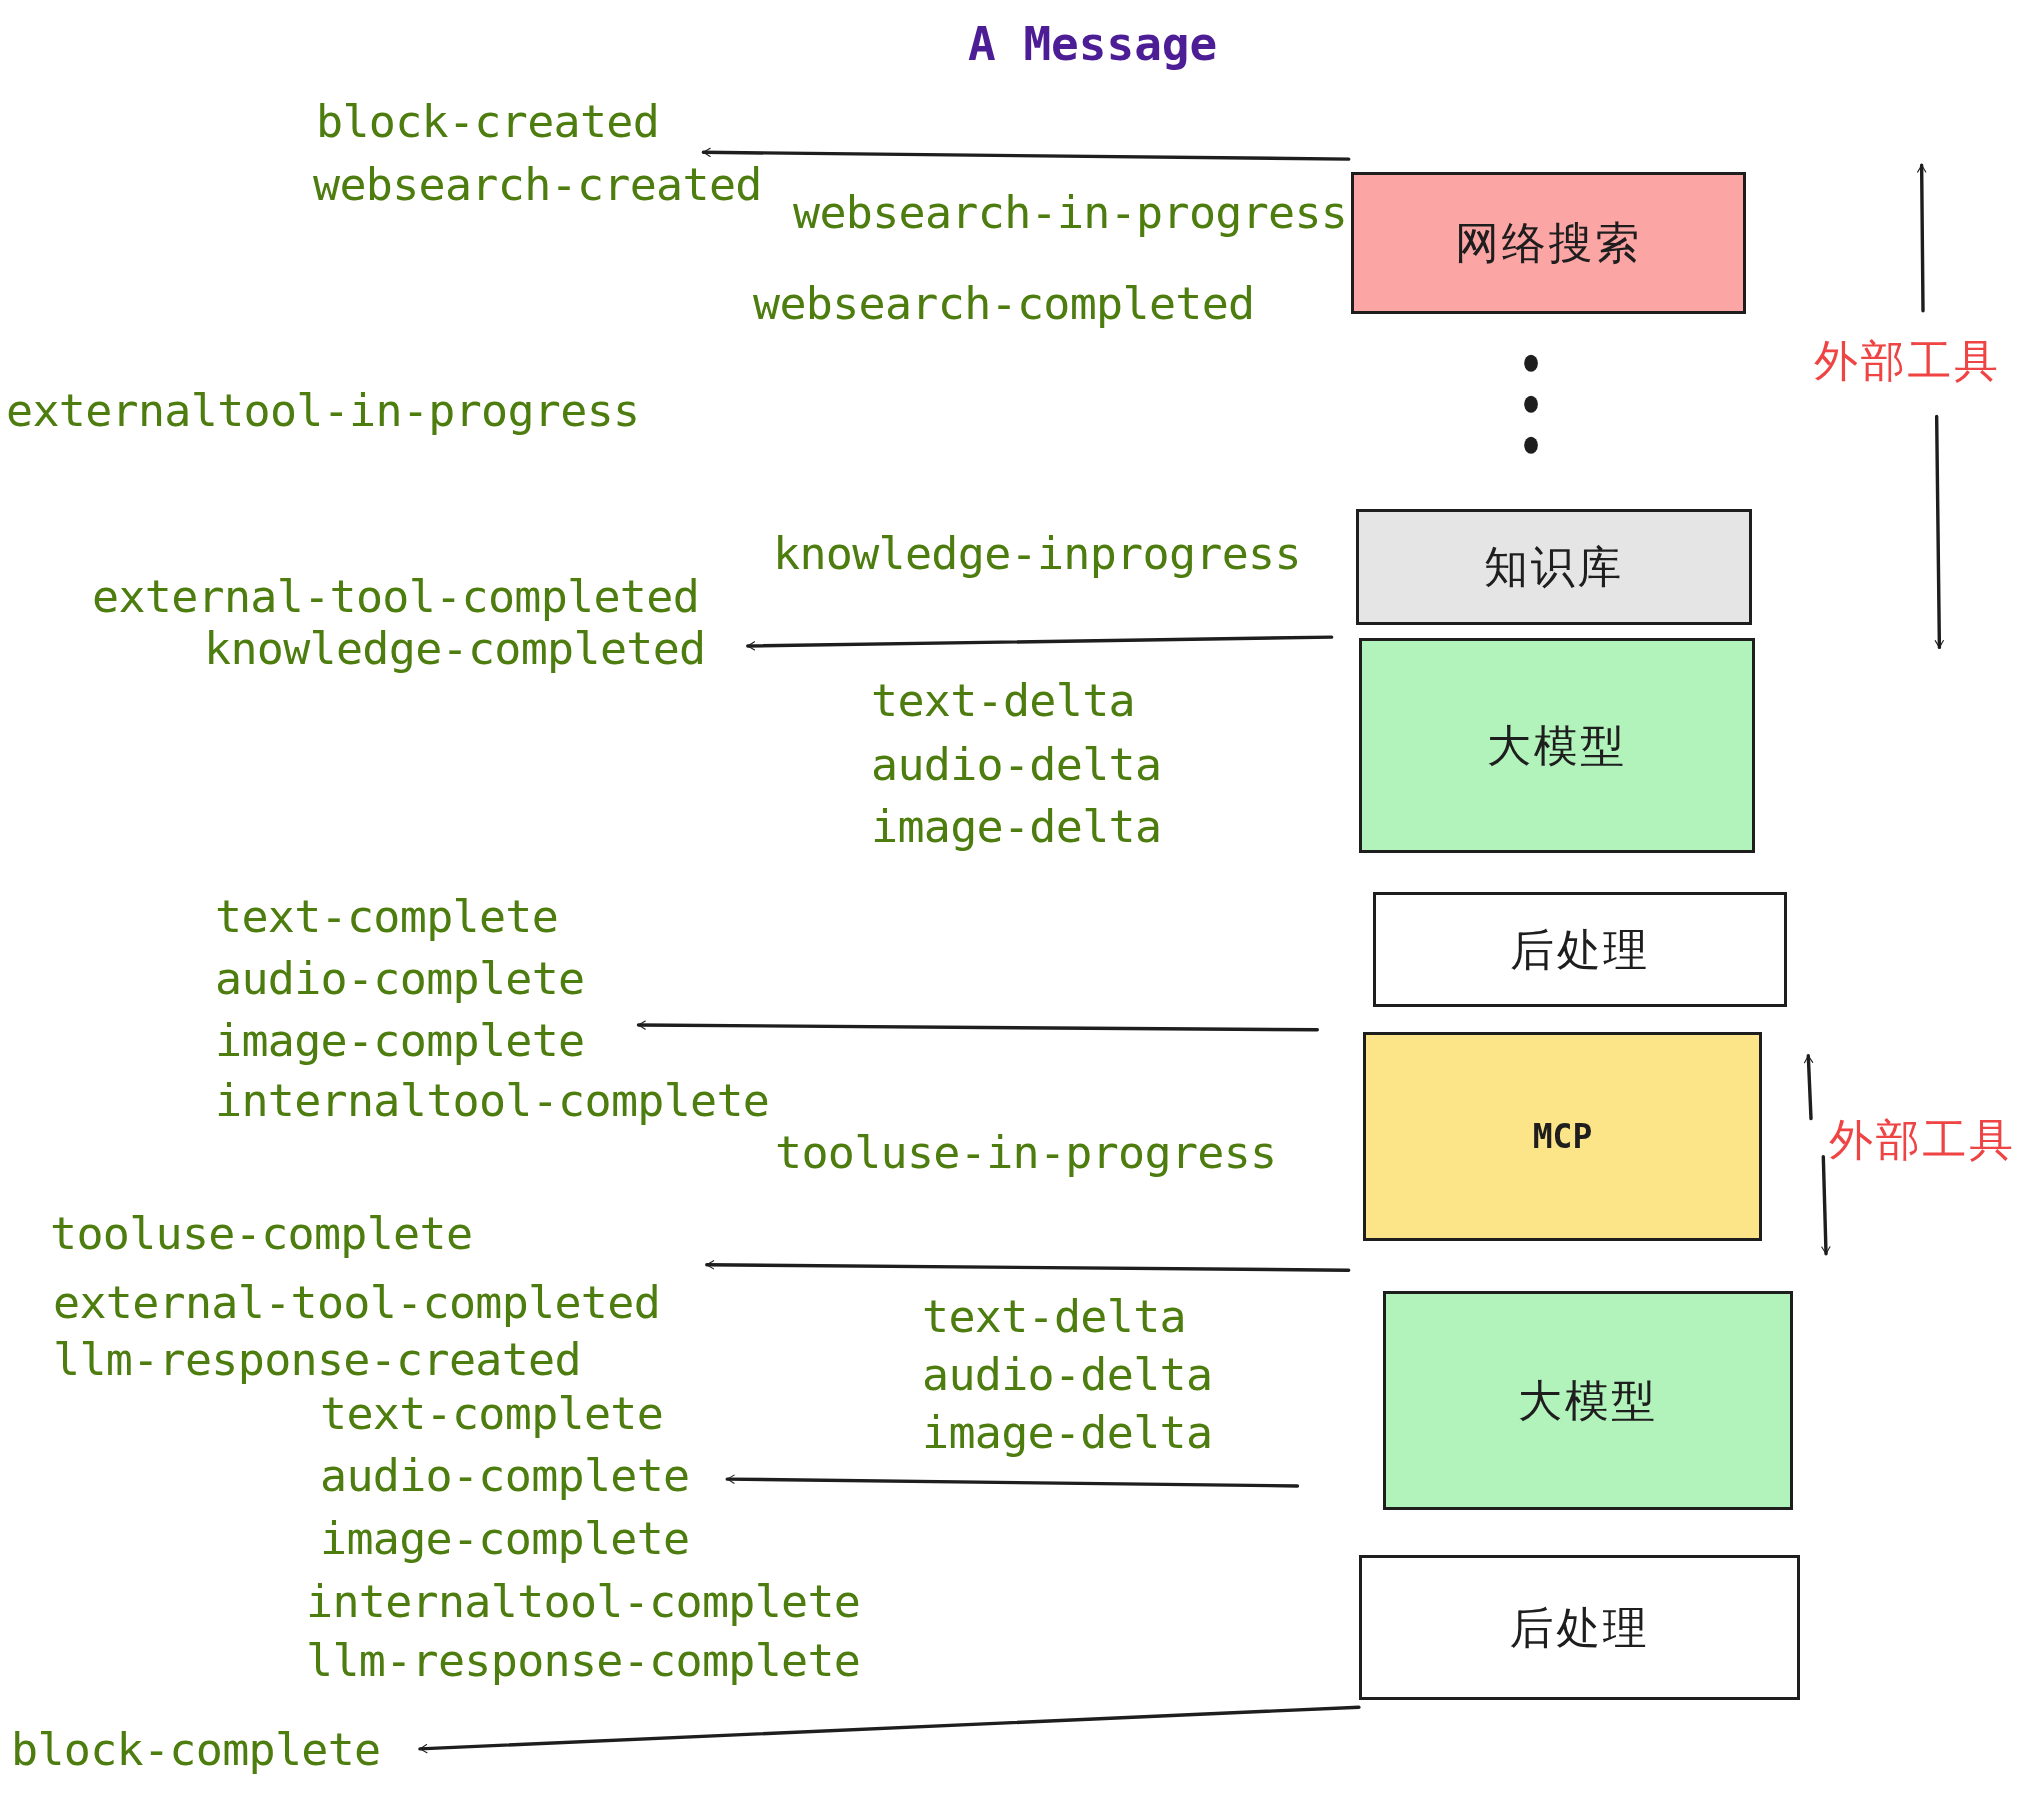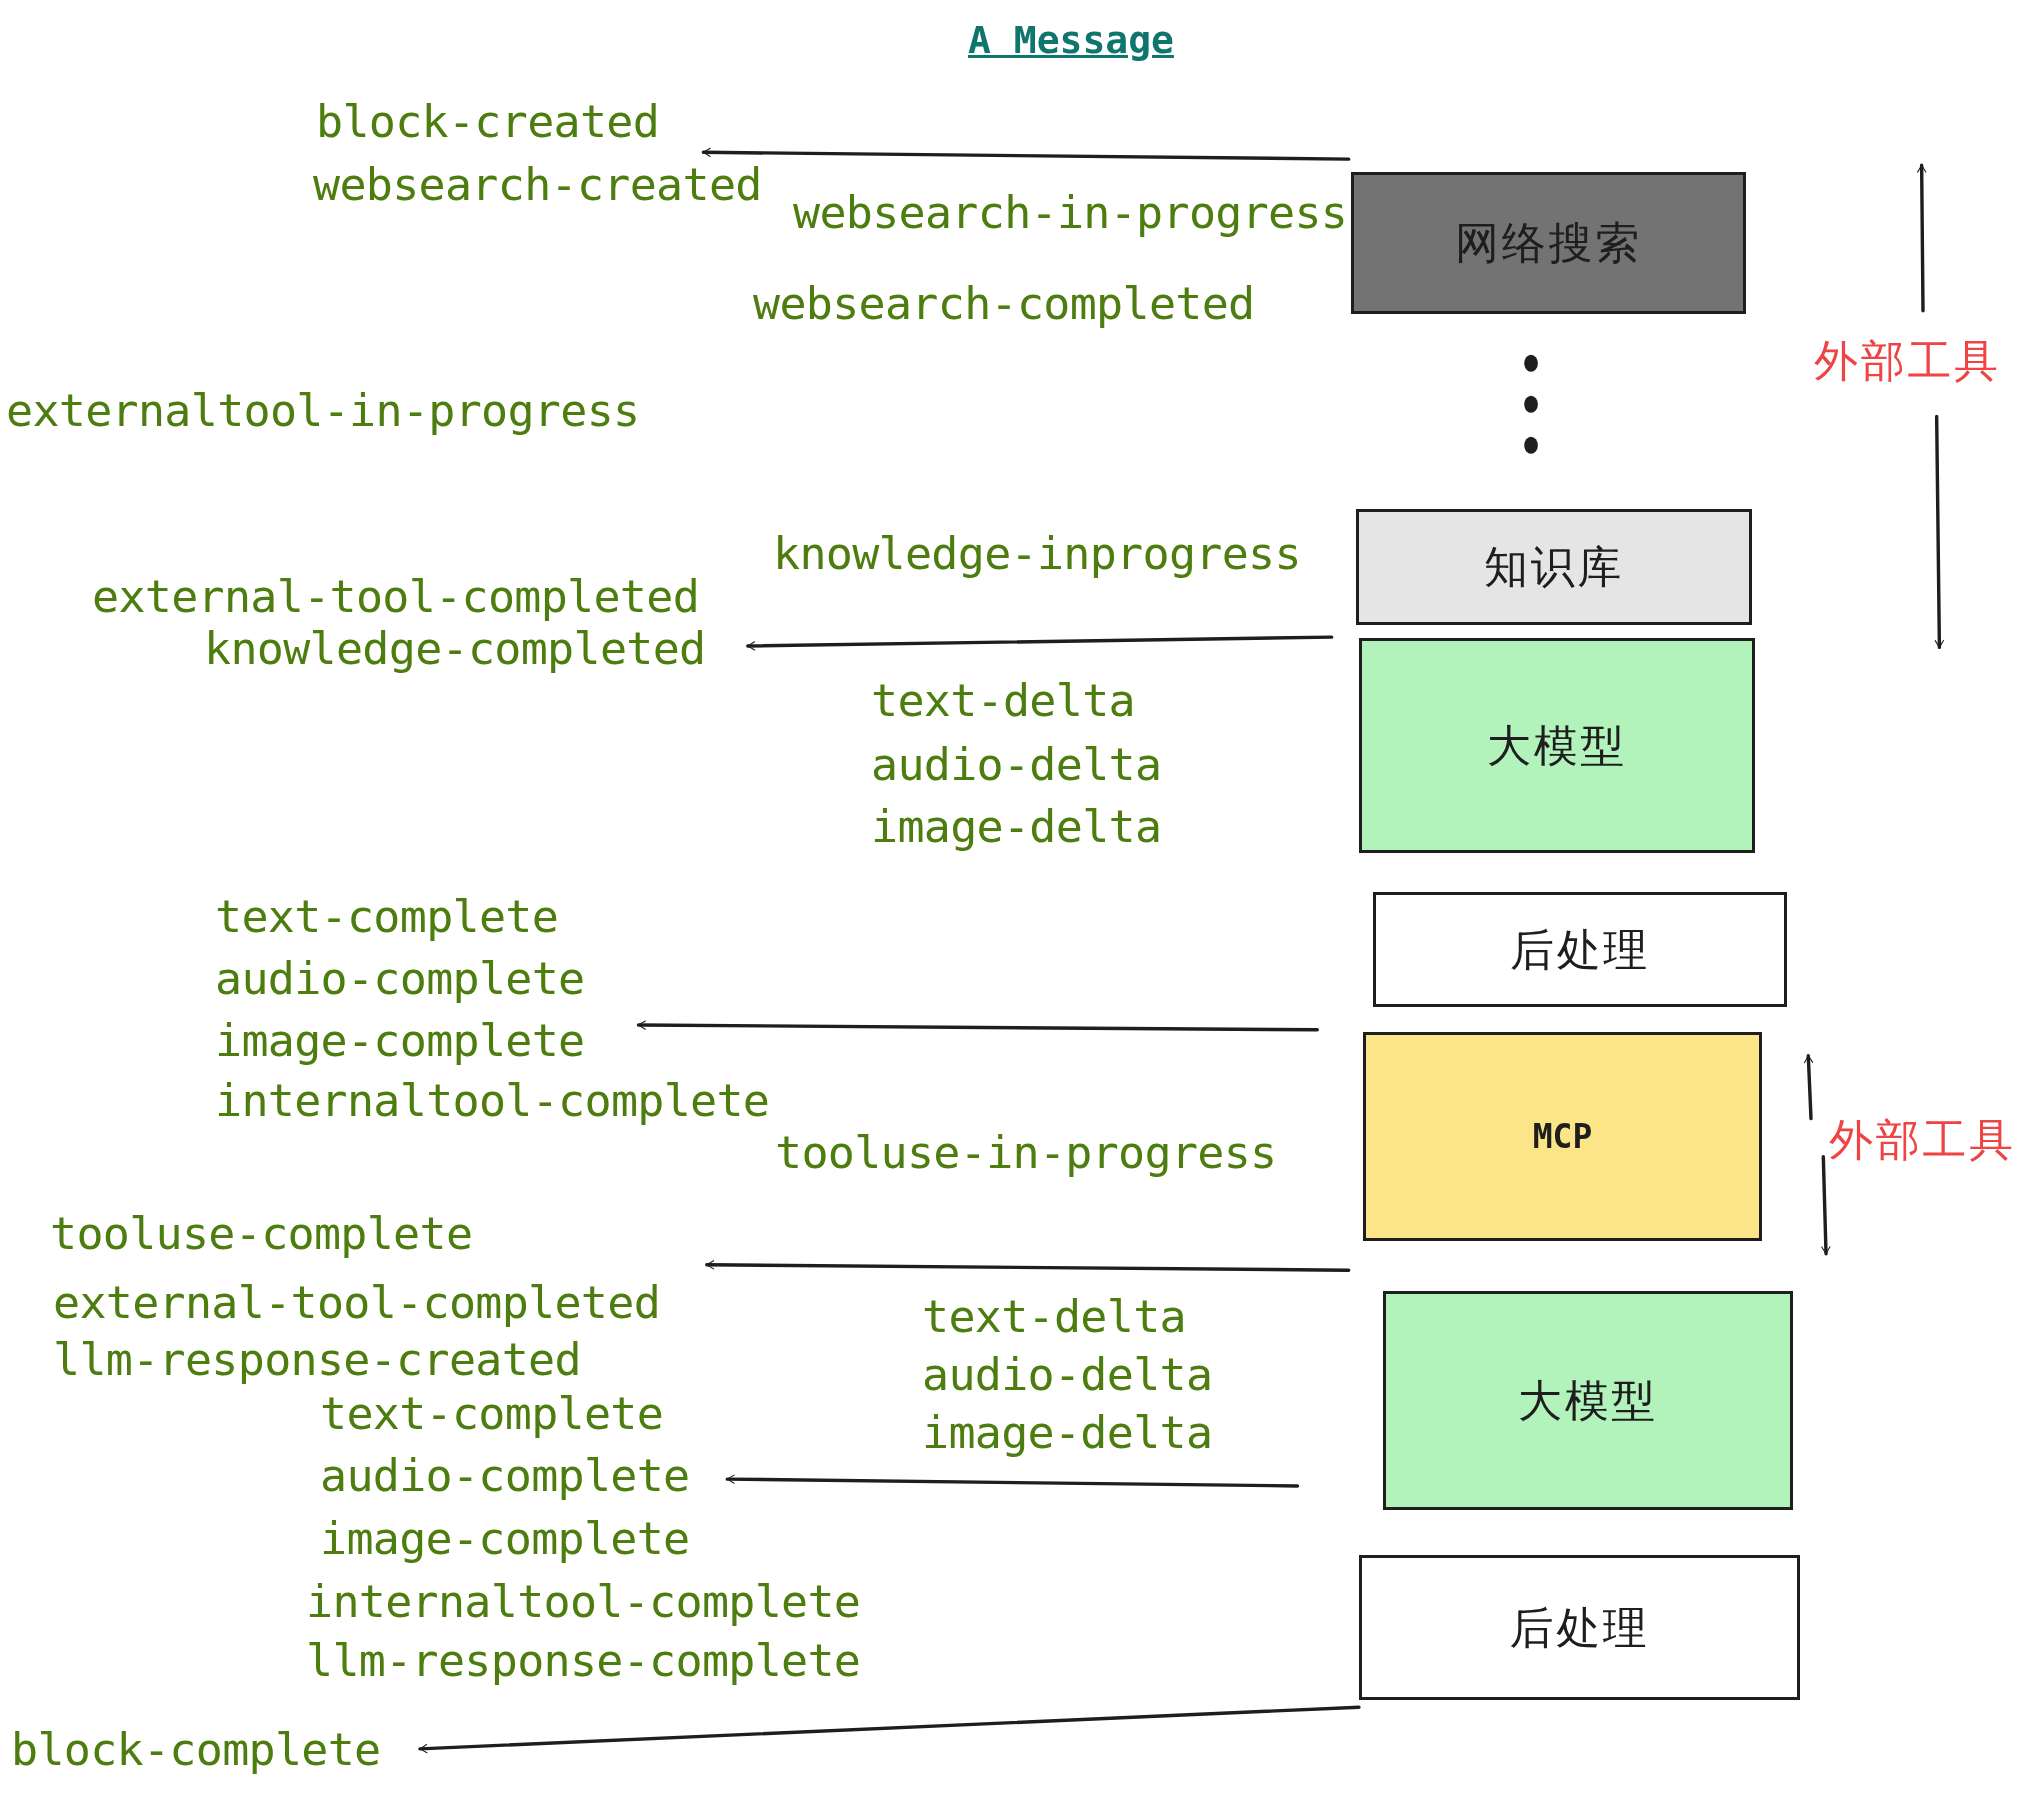--- a/index.html
+++ b/index.html
@@ -17,26 +17,25 @@
     color:#4d7c0f;
     font-family:"DejaVu Sans Mono", monospace;
     font-size:45px;
     line-height:1;
     font-weight:500;
     letter-spacing:-0.7px;
   }
   .title{
     position:absolute;
     white-space:pre;
-    color:#0f766e;
+    color:#4c1d95;
     font-family:"DejaVu Sans Mono", monospace;
-    font-size:38px;
+    font-size:46px;
     font-weight:700;
     line-height:1;
-    text-decoration:underline;
   }
   .box{
     position:absolute;
     border:3.4px solid #1e1e1e;
     display:flex;
     align-items:center;
     justify-content:center;
     box-sizing:border-box;
   }
   .box .box-label{
@@ -120,21 +119,21 @@
       <div class="evt" style="left: 922px; top: 1352px;">audio-delta</div>
       <div class="evt" style="left: 922px; top: 1410px;">image-delta</div>
       <div class="evt" style="left: 320px; top: 1391px;">text-complete</div>
       <div class="evt" style="left: 320px; top: 1453px;">audio-complete</div>
       <div class="evt" style="left: 320px; top: 1516px;">image-complete</div>
       <div class="evt" style="left: 306px; top: 1579px;">internaltool-complete</div>
       <div class="evt" style="left: 306px; top: 1638px;">llm-response-complete</div>
       <div class="evt" style="left: 11px; top: 1727px;">block-complete</div>
     </div>
   <div id="box-layer">
-      <div class="box" style="left: 1351px; top: 172px; width: 395px; height: 142px; background: #737373;">
+      <div class="box" style="left: 1351px; top: 172px; width: 395px; height: 142px; background: #fca5a5;">
         <span class="box-label cjk">网络搜索</span>
       </div>
       <div class="box" style="left: 1356px; top: 509px; width: 396px; height: 116px; background: #e5e5e5;">
         <span class="box-label cjk">知识库</span>
       </div>
       <div class="box" style="left: 1359px; top: 638px; width: 396px; height: 215px; background: rgb(178, 242, 187);">
         <span class="box-label cjk">大模型</span>
       </div>
       <div class="box" style="left: 1373px; top: 892px; width: 414px; height: 115px; background: rgb(255, 255, 255);">
         <span class="box-label cjk">后处理</span>

